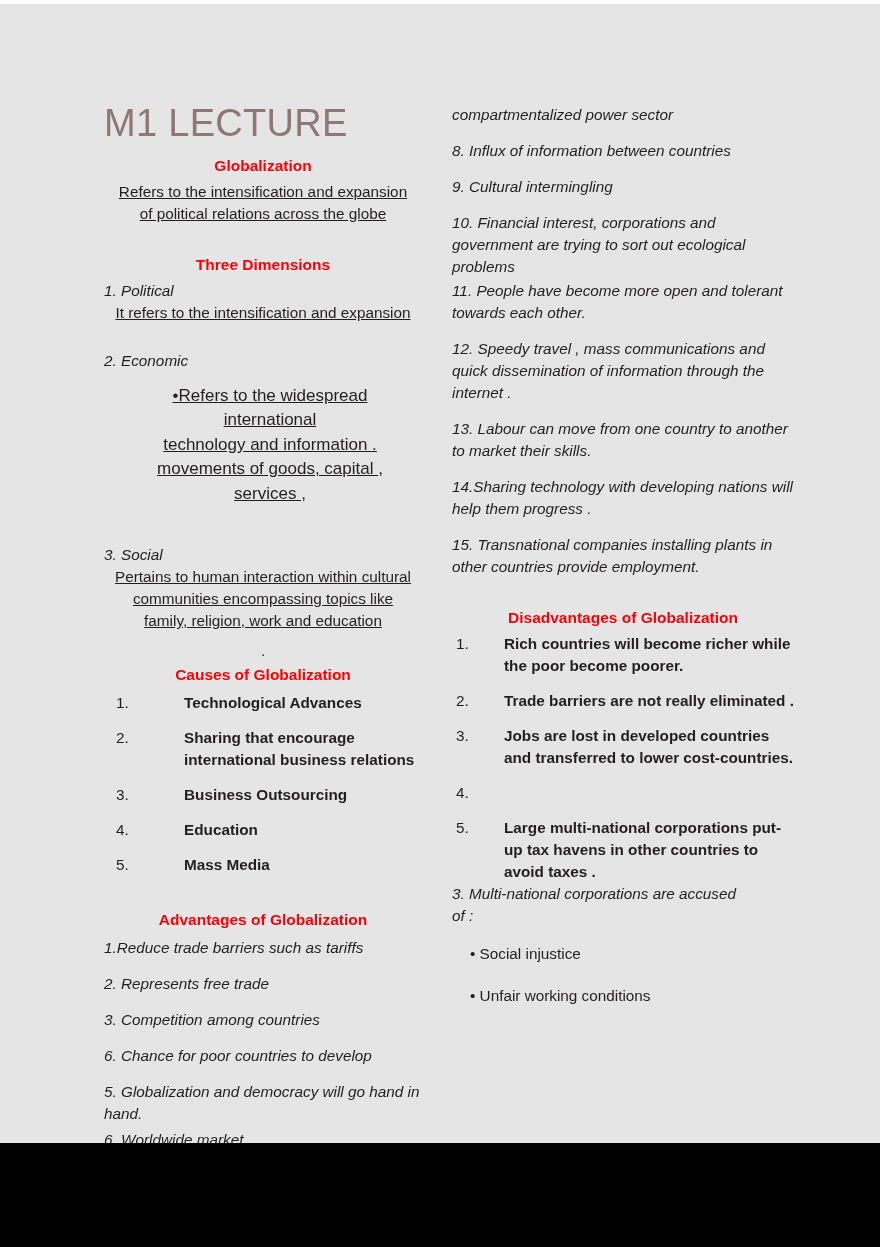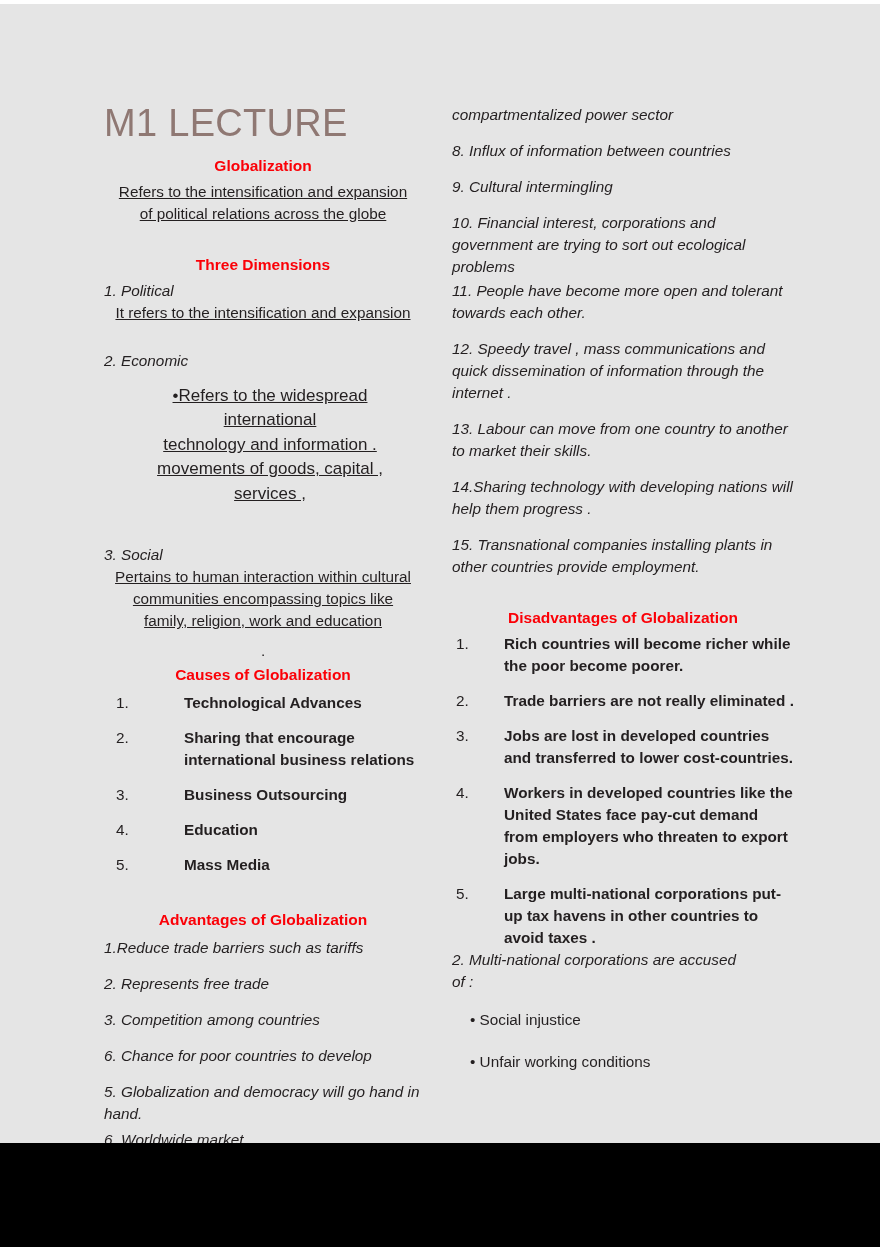--- a/index.html
+++ b/index.html
@@ -293,28 +293,27 @@
           <li>
             <span class="num">2.</span>
             <span class="txt">Trade barriers are not really eliminated .</span>
           </li>
           <li>
             <span class="num">3.</span>
             <span class="txt">Jobs are lost in developed countries and transferred to lower cost-countries.</span>
           </li>
           <li>
             <span class="num">4.</span>
-            <span class="txt">Workers in developed countries like the United States face pay-cut demand from employers who threaten to export jobs.</span>
           </li>
           <li>
             <span class="num">5.</span>
             <span class="txt">Large multi-national corporations put-up tax havens in other countries to avoid taxes .</span>
           </li>
         </ul>
-        <p class="line tight">2. Multi-national corporations are accused</p>
+        <p class="line tight">3. Multi-national corporations are accused</p>
         <p class="line tight">of :</p>
         <div class="sp-12"></div>
         <p class="bullet">• Social injustice</p>
         <div class="sp-12"></div>
         <p class="bullet">• Unfair working conditions</p>
       </div>
 
     </div>
   </div>
 </div>

